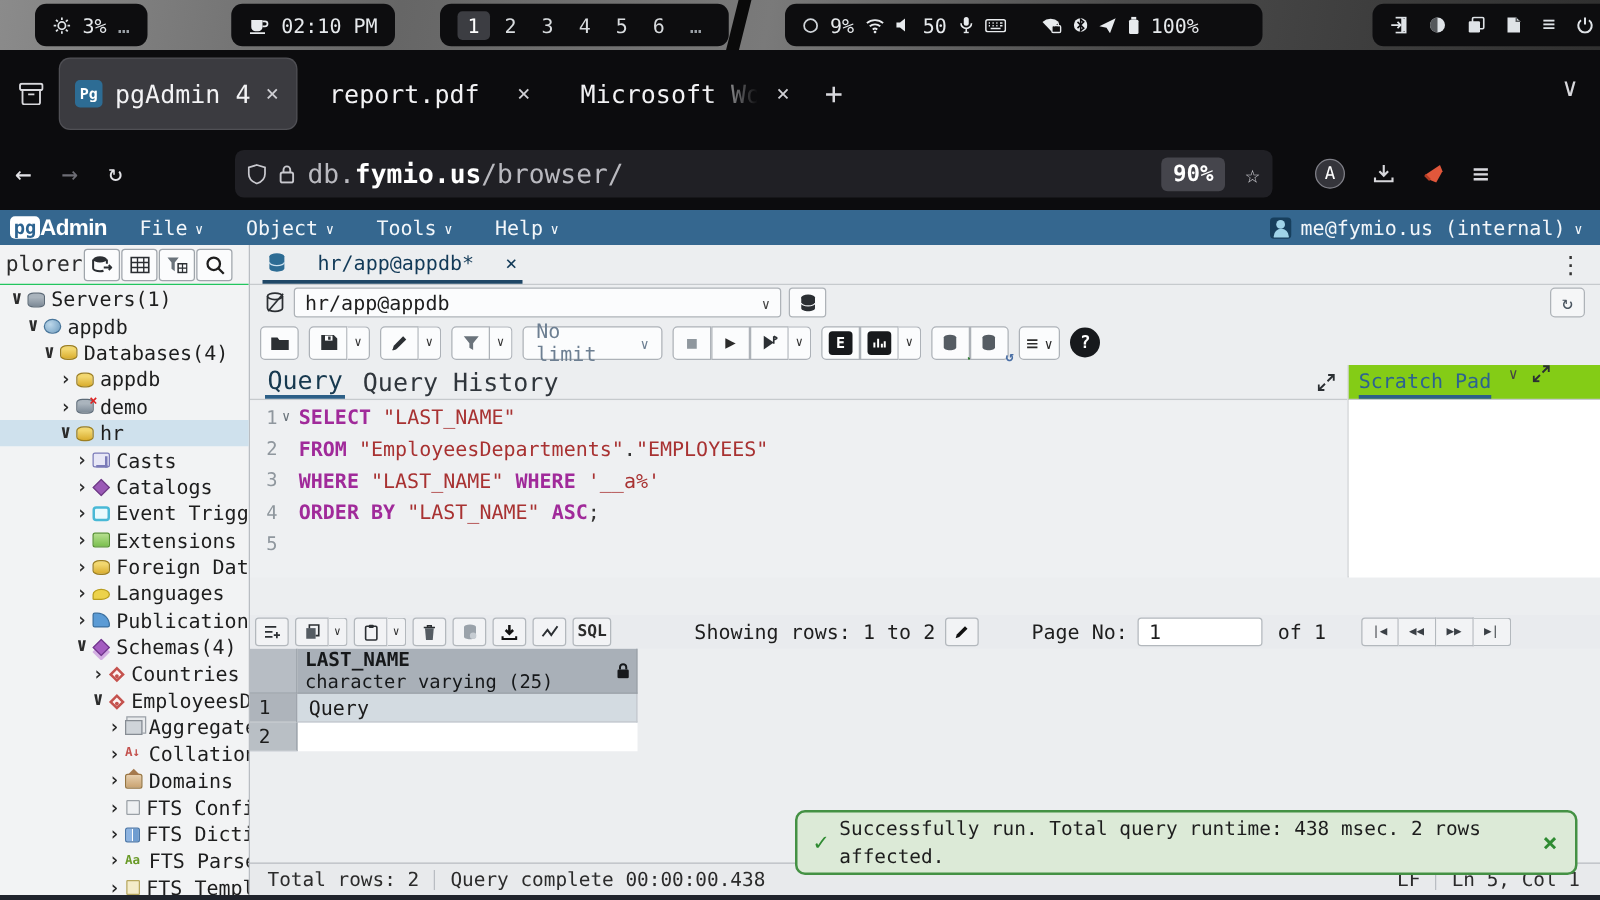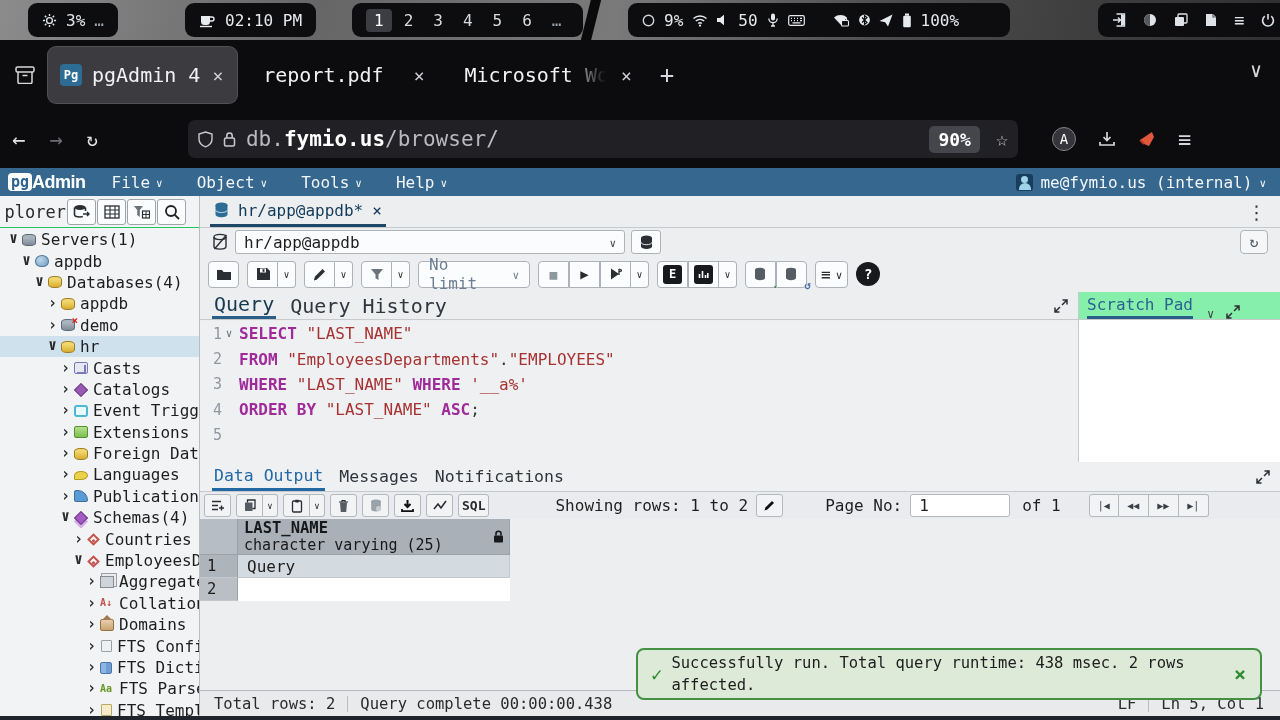--- a/index.html
+++ b/index.html
@@ -98,21 +98,21 @@
   .i-ftsp{color:#6a9a28}
   .i-dom{background:linear-gradient(#e7cfae,#c9a371);border:1px solid #96743f;border-radius:2px}
   .i-dom:after{content:"";position:absolute;left:1px;top:-5px;border-left:5px solid transparent;border-right:5px solid transparent;border-bottom:5px solid #a5794d}
   .i-doc{width:11px;margin-left:2px;background:#eef0f2;border:1px solid #9aa0a6;border-radius:1px}
   .i-book{width:12px;background:linear-gradient(90deg,#8db4e2 48%,#fff 48%,#fff 52%,#6f9dd1 52%);border:1px solid #4a77a9;border-radius:2px}
   .i-ftst{width:11px;margin-left:2px;background:#f4ecca;border:1px solid #b8a860;border-radius:1px}
 
   
   .qt{position:absolute;left:200px;top:196px;width:1080px;height:494px;background:#eceef0}
   .qtabrow{position:absolute;left:0;top:0;width:1080px;height:32px;border-bottom:1px solid #c6cacd;display:flex;align-items:center}
-  .qtab{display:flex;align-items:center;gap:9px;margin-left:10px;height:31px;border-bottom:3px solid #1f4766;
+  .qtab{display:flex;align-items:center;gap:25px;margin-left:10px;height:31px;border-bottom:3px solid #1f4766;
     color:#123a58;font-size:16px;padding:0 4px}
   .kebab{margin-left:auto;margin-right:14px;font-size:19px;color:#333;letter-spacing:0}
   .connrow{position:absolute;left:0;top:32px;width:1080px;height:28px;display:flex;align-items:center}
   .connicon{margin:0 6px 0 12px}
   .connsel{width:390px;height:24px;background:#fbfcfd;border:1px solid #aeb3b8;border-radius:3px;
     display:flex;align-items:center;font-size:16px;color:#1e1e1e;padding:0 8px}
   .connsel .caret{margin-left:auto;color:#444}
   .conndb{width:30px;height:24px;border:1px solid #aeb3b8;border-radius:3px;background:#fbfcfd;margin-left:6px;
     display:flex;align-items:center;justify-content:center}
   .refreshbtn{margin-left:auto;margin-right:12px;width:28px;height:24px;border:1px solid #aeb3b8;border-radius:4px;
@@ -142,21 +142,21 @@
   .cline{display:flex;height:25.4px;align-items:center;white-space:pre;font-size:16px}
   .lnum{width:22px;text-align:right;color:#8f979e;flex:none;font-size:15px}
   .fold{width:14px;color:#6a737b;font-size:11px;text-align:center;flex:none}
   .nofold{width:14px;flex:none}
   .code{padding-left:3px}
   .kw{color:#a02a9a;font-weight:bold}
   .str{color:#a83232}
   .pl{color:#333}
   
   .scratch{position:absolute;left:878px;top:96px;width:202px;height:170px;border-left:1px solid #c6cacd;background:#fff}
-  .scratchhead{height:28px;background:#86efac;border-bottom:1px solid #c6cacd;display:flex;align-items:flex-end;font-size:16px}
+  .scratchhead{height:28px;background:#84cc16;border-bottom:1px solid #c6cacd;display:flex;align-items:flex-start;font-size:16px}
   .scratchhead .t{margin-left:8px;height:27px;display:flex;align-items:center;border-bottom:3px solid #2c5f87;color:#2c6292}
   .scratchhead .caret{margin-left:14px;color:#444;font-size:12px}
   .scratchbody{height:141px;background:#fff}
   
   .outtabs{position:absolute;left:0;top:266px;width:1080px;height:30px;border-bottom:1px solid #c6cacd;
     display:flex;align-items:center;font-size:16.5px;color:#2f353b;background:#eef0f2}
   .outtabs .t{margin-left:12px;height:29px;display:flex;align-items:center;padding:0 2px}
   .outtabs .t.on{color:#2268a5;border-bottom:3px solid #2268a5}
   .outtoolbar{position:absolute;left:0;top:296px;width:1080px;height:27px;display:flex;align-items:center;padding-left:4px;background:#e9ebee}
   .ob{height:23px;min-width:27px;background:#f2f3f5;border:1px solid #b3b8bd;display:flex;align-items:center;
@@ -731,30 +731,20 @@
         <span class="caret">∨</span>
         <span style="margin:0 9px 0 12px">
             <svg width="14" height="14" viewBox="0 0 14 14">
               <path d="M8.5 1H13v4.5M13 1 8 6M5.5 13H1V8.5M1 13l5-5" fill="none" stroke="#2b2f33" stroke-width="1.5"></path>
             </svg>
           </span>
       </div>
       <div class="scratchbody"></div>
     </div>
 
-    <div class="outtabs">
-      <span class="t on">Data Output</span>
-      <span class="t">Messages</span>
-      <span class="t">Notifications</span>
-      <span class="expandic">
-          <svg width="14" height="14" viewBox="0 0 14 14">
-            <path d="M8.5 1H13v4.5M13 1 8 6M5.5 13H1V8.5M1 13l5-5" fill="none" stroke="#2b2f33" stroke-width="1.5"></path>
-          </svg>
-        </span>
-    </div>
 
     <div class="outtoolbar">
       <span class="ob solo">
           <svg width="14" height="13" viewBox="0 0 14 13">
             <path d="M1 2.5h9M1 6.5h6M1 10.5h6" stroke="#2b2f33" stroke-width="1.4"></path>
             <path d="M10.5 6.5v5M8 9h5" stroke="#2b2f33" stroke-width="1.4"></path>
           </svg>
         </span>
       <span class="ob first" style="margin-left:5px">
           <svg width="12" height="13" viewBox="0 0 12 13">

